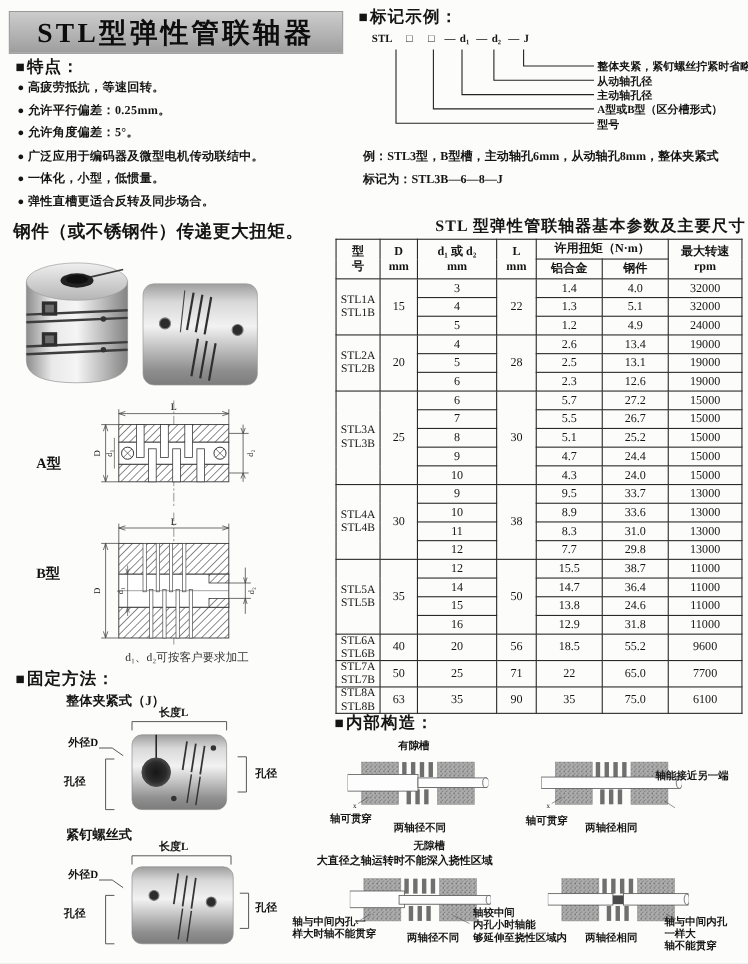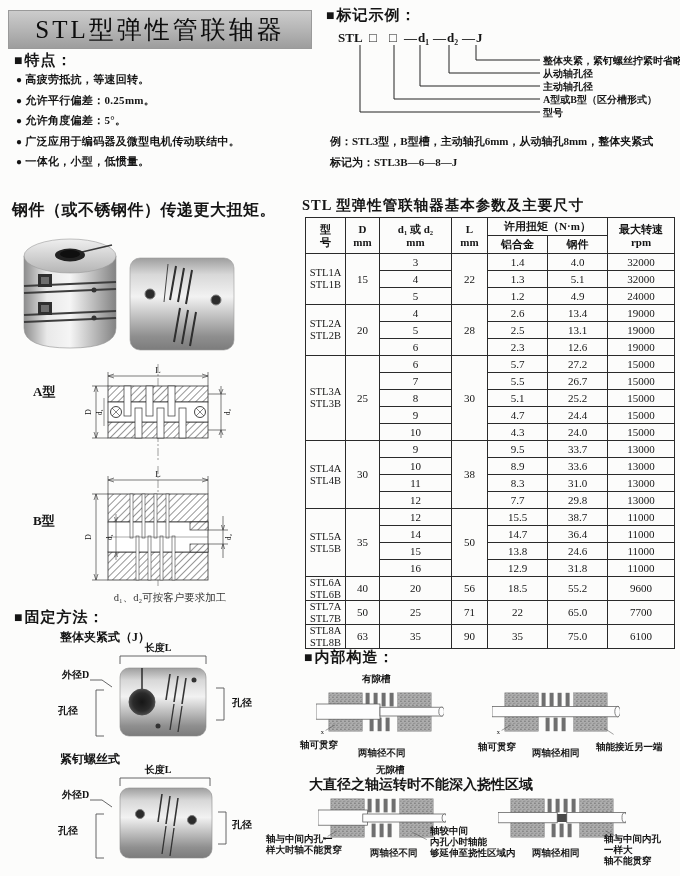--- a/index.html
+++ b/index.html
@@ -3,35 +3,35 @@
 <meta charset="utf-8">
 <style>
   html,body{margin:0;padding:0;background:#e8e8e8;}
   .page{position:relative;width:680px;height:876px;background:#fcfcfb;overflow:hidden;
         font-family:"Liberation Serif","DejaVu Serif",serif;color:#151515;}
   .abs{position:absolute;}
   
   .title-bar{left:8px;top:10px;width:302px;height:37px;
     background:linear-gradient(180deg,#cccccc 0%,#b3b3b3 55%,#9d9d9d 100%);
     border:1px solid #9a9a9a;display:flex;align-items:center;justify-content:center;
-    font-size:25px;font-weight:normal;letter-spacing:3px;color:#0d0d0d;}
+    font-size:25px;font-weight:bold;letter-spacing:3px;color:#0d0d0d;}
   .sec-head{font-size:15px;font-weight:bold;letter-spacing:1px;}
   .sec-head .sq{font-size:14px;margin-right:1px;}
   .feature-item{font-size:11px;font-weight:bold;margin-bottom:5.5px;letter-spacing:.3px;}
   .feature-item .blt{margin-right:3px;font-size:10px;}
   .steel-note{font-size:16px;font-weight:bold;letter-spacing:.5px;}
   .small-lbl{font-size:12px;font-weight:bold;}
   .caption{font-size:10.5px;color:#333;}
   
   .mark-head{left:326px;top:6px;}
-  .mk-piece{position:absolute;top:0;font-size:13px;font-weight:bold;}
+  .mk-piece{position:absolute;top:0;font-size:10px;font-weight:bold;}
   .mark-label{position:absolute;left:205px;font-size:10px;font-weight:bold;white-space:nowrap;}
   .mark-line{font-size:11px;font-weight:600;white-space:nowrap;text-align:center;}
   
-  .tbl-title{left:302px;top:196px;width:376px;text-align:left;font-size:14.5px;font-weight:bold;letter-spacing:1px;}
+  .tbl-title{left:302px;top:196px;width:376px;text-align:right;font-size:14.5px;font-weight:bold;letter-spacing:1px;}
   table.params{position:absolute;left:305px;top:217px;border-collapse:collapse;table-layout:fixed;
     font-size:11px;}
   table.params th,table.params td{border:1px solid #2a2a2a;text-align:center;padding:0 1px;
     white-space:pre-line;line-height:1.15;}
   table.params th{font-weight:bold;height:17px;}
   table.params td{height:16px;}
   table.params td.model{font-size:10.5px;line-height:1.1;}
   
   .ilabel{position:absolute;font-size:9.5px;font-weight:bold;white-space:pre-line;line-height:1.15;}
   .svgt{font-family:"Liberation Serif","DejaVu Serif",serif;fill:#111;}
@@ -87,20 +87,21 @@
 
   <div class="abs sec-head" style="left:14px;top:51px">
     <span class="sq">■</span><span>特点：</span>
   </div>
   <div class="abs" style="left:16px;top:72px;width:292px" id="features-list">
       <div class="feature-item"><span class="blt">●</span><span>高疲劳抵抗，等速回转。</span></div>
       <div class="feature-item"><span class="blt">●</span><span>允许平行偏差：0.25mm。</span></div>
       <div class="feature-item"><span class="blt">●</span><span>允许角度偏差：5°。</span></div>
       <div class="feature-item"><span class="blt">●</span><span>广泛应用于编码器及微型电机传动联结中。</span></div>
       <div class="feature-item"><span class="blt">●</span><span>一体化，小型，低惯量。</span></div>
+      <div class="feature-item"><span class="blt">●</span><span>弹性直槽更适合反转及同步场合。</span></div>
     </div>
 
   <div class="abs steel-note" style="left:12px;top:200px">钢件（或不锈钢件）传递更大扭矩。</div>
 
   <svg class="abs" style="left:16px;top:230px" width="108" height="128" viewBox="0 0 108 128">
     <path d="M8,26 L8,98 Q8,118 54,118 Q100,118 100,98 L100,26 Z" fill="url(#metH)" stroke="#909090" stroke-width="0.6"></path>
     <ellipse cx="54" cy="26" rx="46" ry="17" fill="url(#metTop)" stroke="#9a9a9a" stroke-width="0.6"></ellipse>
     <line x1="66" y1="22" x2="96" y2="15" stroke="#3a3a3a" stroke-width="1.6"></line>
     <ellipse cx="54" cy="25" rx="15" ry="6.5" fill="#222222"></ellipse>
     <ellipse cx="54" cy="24" rx="10" ry="4" fill="#0f0f0f"></ellipse>
@@ -122,21 +123,21 @@
     <circle cx="90" cy="48" r="5" fill="#2c2c2c" stroke="#7d7d7d" stroke-width="1"></circle>
     <line x1="50" y1="14" x2="44" y2="48" stroke="#2f2f2f" stroke-width="2"></line>
     <line x1="58" y1="16" x2="52" y2="50" stroke="#2f2f2f" stroke-width="2"></line>
     <line x1="66" y1="18" x2="60" y2="52" stroke="#2f2f2f" stroke-width="2"></line>
     <line x1="54" y1="56" x2="48" y2="90" stroke="#2f2f2f" stroke-width="2"></line>
     <line x1="62" y1="58" x2="56" y2="92" stroke="#2f2f2f" stroke-width="2"></line>
     <line x1="70" y1="60" x2="64" y2="94" stroke="#2f2f2f" stroke-width="2"></line>
     <line x1="42" y1="12" x2="38" y2="50" stroke="#454545" stroke-width="1"></line>
   </svg>
 
-  <div class="abs small-lbl" style="left:33px;top:383px;font-size:13px">A型</div>
+  <div class="abs small-lbl" style="left:33px;top:412px;font-size:13px">A型</div>
   <svg class="abs" style="left:58px;top:362px" width="180" height="100" viewBox="0 0 180 100">
     <line x1="100" y1="2" x2="100" y2="98" stroke="#777" stroke-width="0.7" stroke-dasharray="8 2 2 2"></line>
     <line x1="50" y1="24" x2="50" y2="10" stroke="#444" stroke-width="0.7"></line>
     <line x1="150" y1="24" x2="150" y2="10" stroke="#444" stroke-width="0.7"></line>
     <line x1="50" y1="14" x2="150" y2="14" stroke="#444" stroke-width="0.7"></line>
     <path d="M50,14 l6,-2 M50,14 l6,2 M150,14 l-6,-2 M150,14 l-6,2" stroke="#444" stroke-width="0.7"></path>
     <text class="svgt" x="100" y="11" font-size="9" text-anchor="middle">L</text>
     <rect x="50" y="24" width="100" height="16" fill="url(#hatch)" stroke="#333" stroke-width="0.8"></rect>
     <rect x="50" y="60" width="100" height="16" fill="url(#hatch)" stroke="#333" stroke-width="0.8"></rect>
     <rect x="50" y="40" width="100" height="20" fill="#ffffff" stroke="#333" stroke-width="0.8"></rect>
@@ -516,24 +517,24 @@
       <rect x="87" y="37" width="5" height="17" fill="#6f6f6f"></rect>
     <rect x="58" y="25" width="44" height="10" fill="#4a4a4a"></rect>
     <rect x="0" y="23" width="158" height="13" fill="#fdfdfd" stroke="#555" stroke-width="0.9"></rect>
     <ellipse cx="157" cy="29.5" rx="3.5" ry="6.5" fill="#fdfdfd" stroke="#555" stroke-width="0.9"></ellipse>
     <text class="svgt" x="6" y="58" font-size="8">x</text>
     <line x1="12" y1="53" x2="24" y2="46" stroke="#555" stroke-width="0.7"></line>
     <line x1="140" y1="50" x2="152" y2="58" stroke="#555" stroke-width="0.7"></line>
   </svg>
   <div class="abs ilabel" style="left:478px;top:742px">轴可贯穿</div>
   <div class="abs ilabel" style="left:532px;top:748px">两轴径相同</div>
-  <div class="abs ilabel" style="left:596px;top:742px">轴能接近另一端</div>
+  <div class="abs ilabel" style="left:596px;top:701px">轴能接近另一端</div>
 
   <div class="abs ilabel" style="left:376px;top:765px">无隙槽</div>
-  <div class="abs ilabel" style="left:309px;top:777px;font-size:14px">大直径之轴运转时不能深入挠性区域</div>
+  <div class="abs ilabel" style="left:288px;top:777px;font-size:10px">大直径之轴运转时不能深入挠性区域</div>
 
   <svg class="abs" style="left:318px;top:792px" width="128" height="52" viewBox="0 0 160 60">
     <rect x="16" y="6" width="42" height="48" fill="url(#stipple)" stroke="#8a8a8a" stroke-width="0.6"></rect>
     <rect x="102" y="6" width="42" height="48" fill="url(#stipple)" stroke="#8a8a8a" stroke-width="0.6"></rect>
     <rect x="62" y="6" width="5" height="17" fill="#6f6f6f"></rect>
       <rect x="72" y="6" width="5" height="17" fill="#6f6f6f"></rect>
     <rect x="82" y="6" width="5" height="17" fill="#6f6f6f"></rect>
       <rect x="92" y="6" width="5" height="17" fill="#6f6f6f"></rect>
     <rect x="67" y="37" width="5" height="17" fill="#6f6f6f"></rect>
       <rect x="77" y="37" width="5" height="17" fill="#6f6f6f"></rect>

